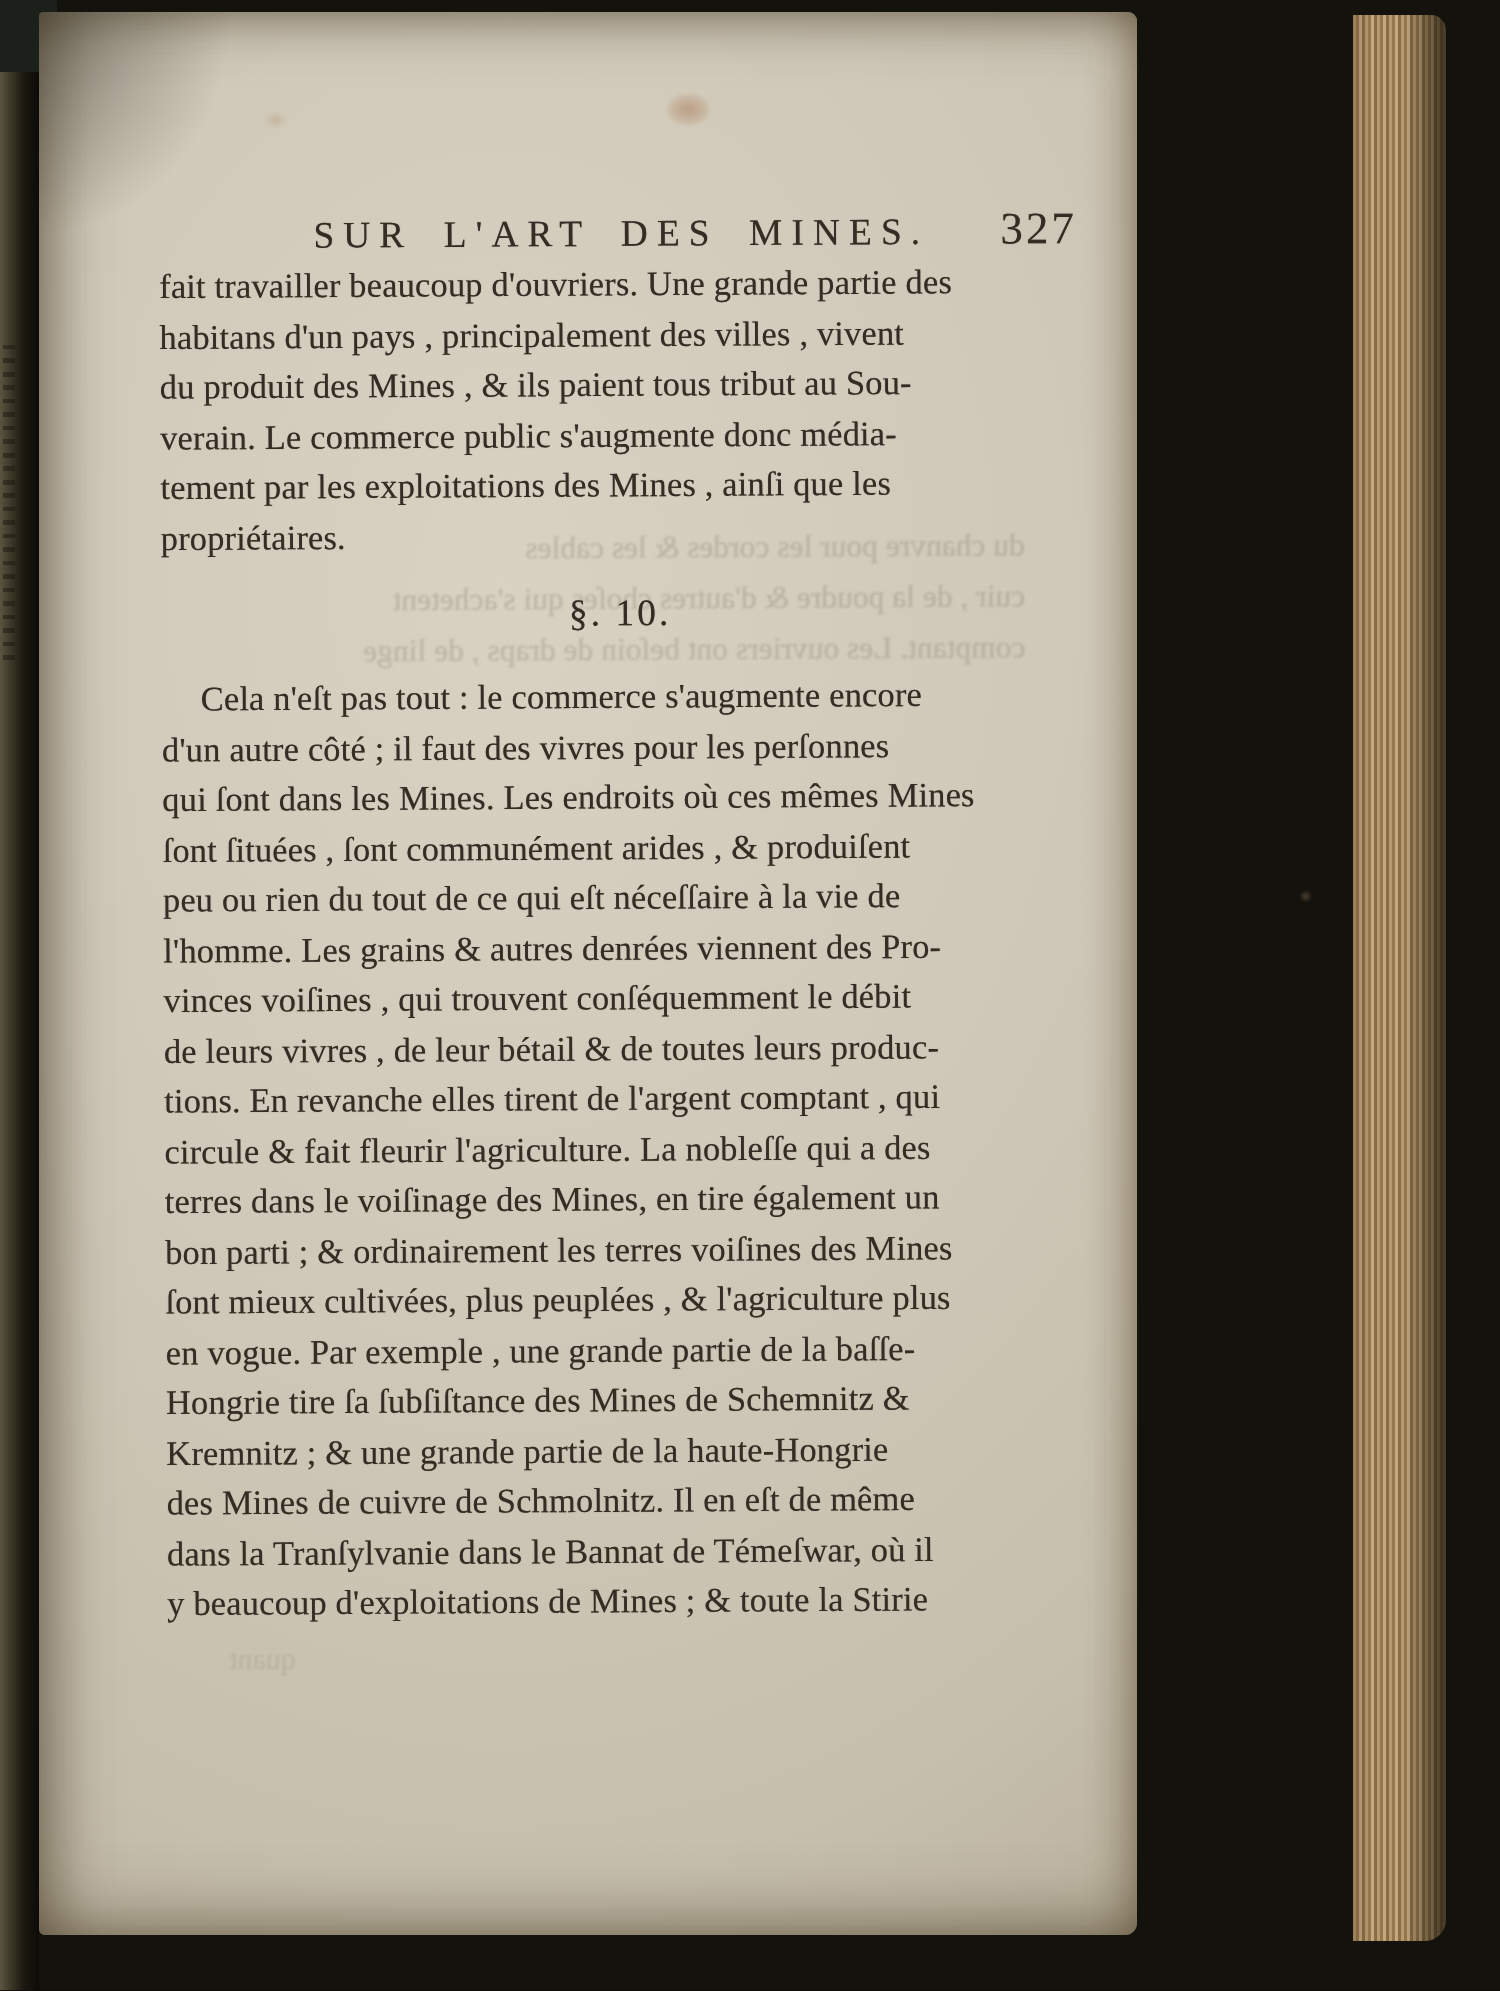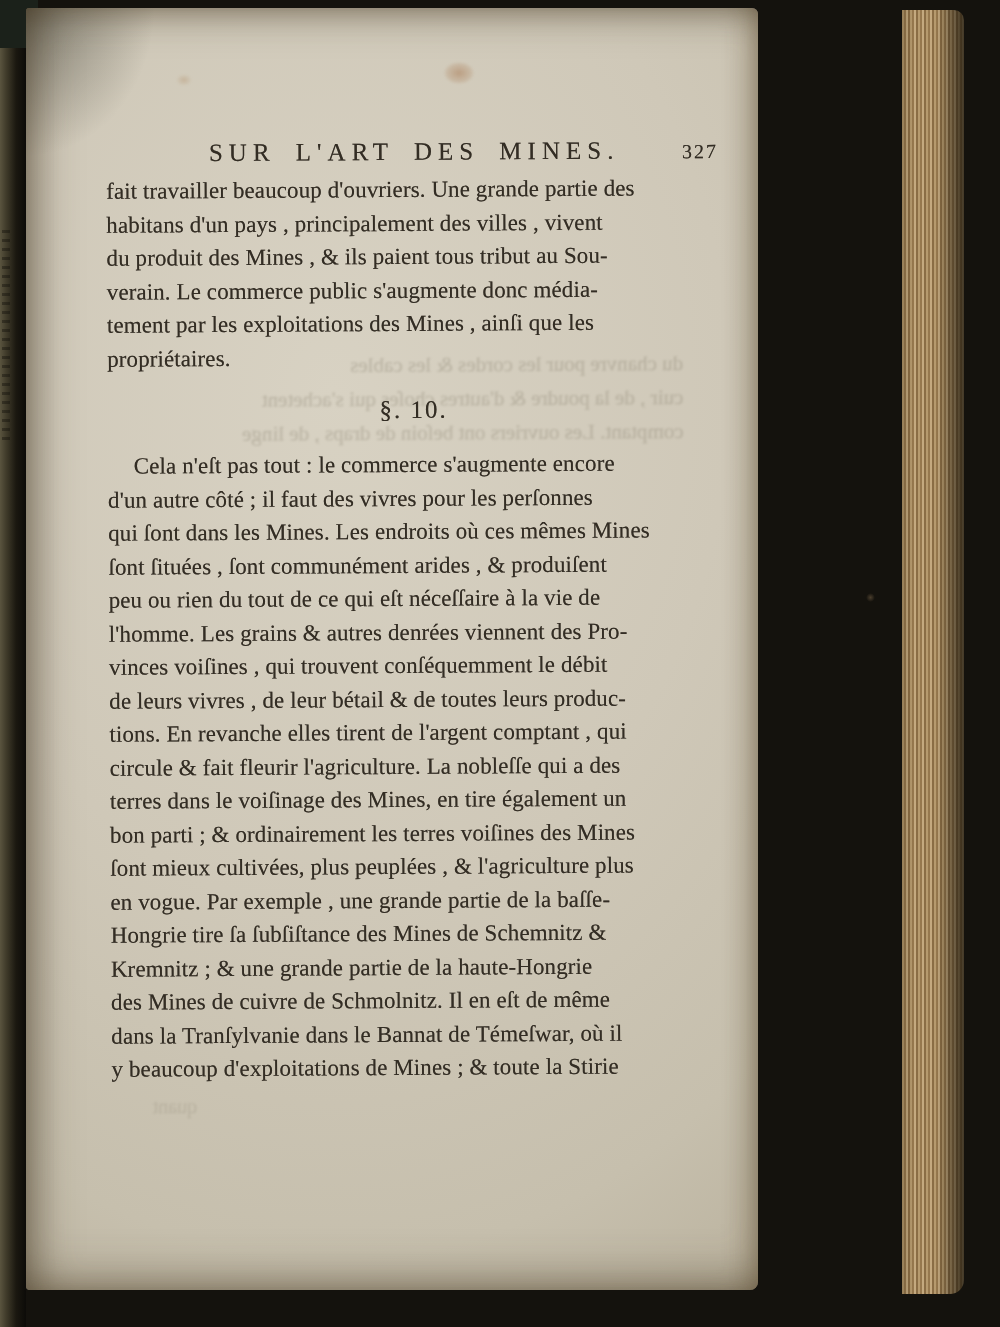--- a/index.html
+++ b/index.html
@@ -60,21 +60,21 @@
     transform:rotate(-0.35deg);transform-origin:50% 0;
     text-shadow:0 0 .5px rgba(51,45,36,.6);
   }
   .header{
     position:absolute;top:130px;left:79px;width:612px;display:flex;align-items:baseline;
   }
   .running-title{
     margin-left:103px;font-size:25px;letter-spacing:6px;word-spacing:8px;white-space:nowrap;
   }
   .page-number{
-    margin-left:auto;font-size:20px;letter-spacing:2px;
+    margin-left:auto;font-size:30px;letter-spacing:2px;
   }
   .para{position:absolute;left:79px;width:612px;font-size:23px;line-height:33.5px;letter-spacing:.1px;}
   .para .line{white-space:nowrap;}
   .p1{top:165px;}
   .p2{top:440px;z-index:2;}
   .p2 .line:first-child{text-indent:26px;}
   .section-heading{
     position:absolute;top:388px;left:79px;width:612px;text-align:center;
     font-size:25px;letter-spacing:2px;z-index:2;
   }

